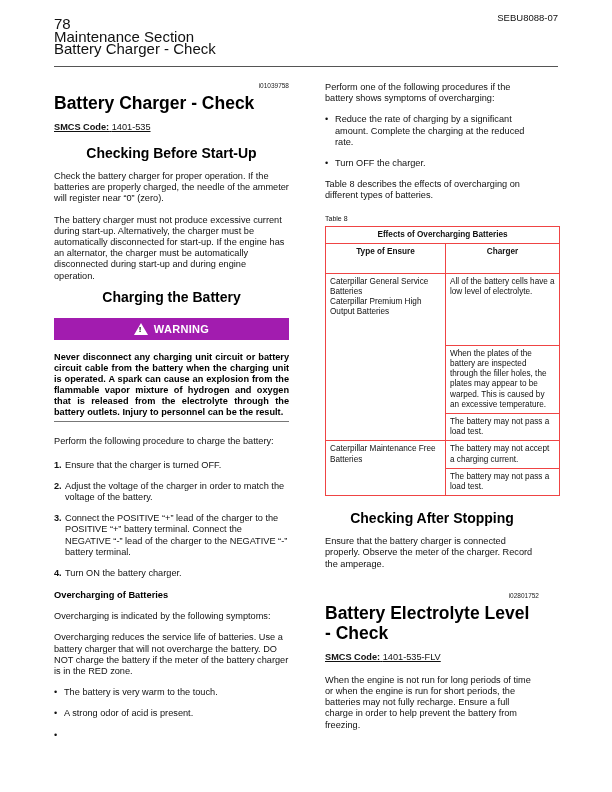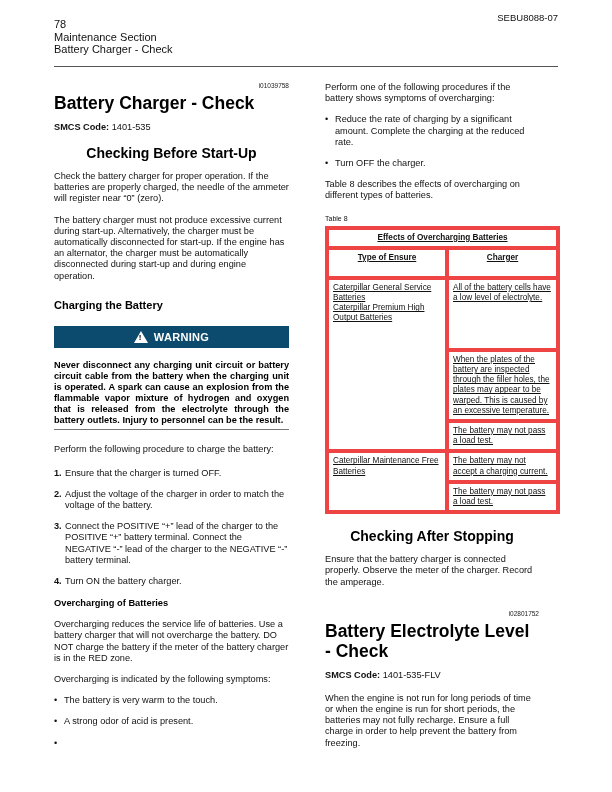--- a/index.html
+++ b/index.html
@@ -1,53 +1,53 @@
 <!DOCTYPE html>
 <html><head>
   <meta charset="utf-8">
   <style>
     * { margin: 0; padding: 0; box-sizing: border-box; }
     html, body { width: 612px; height: 792px; background: #ffffff; overflow: hidden; }
     body { position: relative; font-family: "Liberation Sans", sans-serif; color: #111; }
 
-    .hdr-left { position: absolute; left: 54px; top: 18px; font-size: 11px; line-height: 12.5px; }
+    .hdr-left { position: absolute; left: 54px; top: 18px; font-size: 15px; line-height: 12.5px; }
     .hdr-right { position: absolute; right: 54px; top: 12px; font-size: 9.5px; line-height: 12.5px; }
     .hdr-rule { position: absolute; left: 54px; width: 504px; top: 66px; height: 0; border-top: 1px solid #555; }
 
     .col { position: absolute; top: 82px; width: 235px; }
     .col-left { left: 54px; }
     .col-right { left: 325px; width: 214px; }
 
     .ref-id { text-align: right; font-size: 6.5px; color: #222; line-height: 8px; }
     h1.title { font-size: 17.5px; font-weight: bold; line-height: 20px; margin-top: 3px; color: #000; }
-    .smcs { font-size: 9.2px; margin-top: 8px; line-height: 12px; }
+    .smcs { font-size: 9.2px; margin-top: 8px; line-height: 12px; text-decoration: underline; }
     .smcs b { font-weight: bold; }
     h2.sub { font-size: 14px; font-weight: bold; line-height: 17px; margin-top: 12px; color: #000; text-align: center; }
-    h3.sub3 { font-size: 11px; font-weight: bold; line-height: 14px; margin-top: 16px; color: #000; }
+    h3.sub3 { font-size: 14px; font-weight: bold; line-height: 14px; margin-top: 8px; color: #000; text-align: center; }
     h4.sub4 { font-size: 9.3px; font-weight: bold; line-height: 12px; color: #000; }
     p.body { font-size: 9.2px; line-height: 11.2px; margin-top: 10px; color: #111; }
 
     .warning { margin-top: 14px; }
-    .warning-bar { background: #0c4a6e; color: #fff; height: 22px; display: flex; align-items: center; justify-content: center; font-size: 11px; font-weight: bold; letter-spacing: 0.3px; }
+    .warning-bar { background: #a21caf; color: #fff; height: 22px; display: flex; align-items: center; justify-content: center; font-size: 11px; font-weight: bold; letter-spacing: 0.3px; }
     .warning-bar .tri { display: inline-block; width: 0; height: 0; border-left: 7px solid transparent; border-right: 7px solid transparent; border-bottom: 12px solid #fff; position: relative; margin-right: 6px; }
     .warning-bar .tri::after { content: "!"; position: absolute; left: -2px; top: 2px; color: #000; font-size: 8px; font-weight: bold; line-height: 9px; }
     .warning-text { font-size: 9.2px; font-weight: bold; line-height: 11.1px; margin-top: 12px; text-align: justify; padding-bottom: 3px; border-bottom: 1px solid #777; color: #000; }
 
     ol.steps { list-style: none; margin-top: 12px; }
     ol.steps li { font-size: 9.2px; line-height: 11.2px; margin-bottom: 10px; display: flex; }
     ol.steps li .num { width: 10px; font-weight: bold; flex: none; }
     ol.steps li .txt { padding-left: 1px; }
 
     ul.bullets { list-style: none; margin-top: 10px; }
     ul.bullets li { font-size: 9.2px; line-height: 11.2px; margin-bottom: 10px; display: flex; }
     ul.bullets li .dot { width: 10px; flex: none; }
 
     .table-caption { font-size: 7px; margin-top: 12px; line-height: 9px; }
     table.t8 { border-collapse: collapse; width: 235px; margin-top: 3px; font-size: 8.2px; line-height: 10.2px; }
-    table.t8 td, table.t8 th { border: 4px solid #ef4444; vertical-align: top; padding: 3px 4px; text-align: left; font-weight: normal; text-decoration: underline; }
+    table.t8 td, table.t8 th { border: 1px solid #ef4444; vertical-align: top; padding: 3px 4px; text-align: left; font-weight: normal; }
     table.t8 th { text-align: center; font-weight: bold; }
     table.t8 .caption-row th { height: 17px; }
     table.t8 .head-row th { height: 30px; }
     table.t8 .c1 { width: 120px; }
   </style>
 </head>
 <body>
 
 <div class="hdr-left">
   <div>78</div>
@@ -94,22 +94,22 @@
         <span class="num">3.</span>
         <span class="txt">Connect the POSITIVE “+” lead of the charger to the POSITIVE “+” battery terminal. Connect the NEGATIVE “-” lead of the charger to the NEGATIVE “-” battery terminal.</span>
       </li>
     <li>
         <span class="num">4.</span>
         <span class="txt">Turn ON the battery charger.</span>
       </li>
   </ol>
 
   <h4 class="sub4" style="margin-top:2px">Overcharging of Batteries</h4>
+  <p class="body">Overcharging is indicated by the following symptoms:</p>
   <p class="body">Overcharging reduces the service life of batteries. Use a battery charger that will not overcharge the battery. DO NOT charge the battery if the meter of the battery charger is in the RED zone.</p>
-  <p class="body">Overcharging is indicated by the following symptoms:</p>
 
   <ul class="bullets">
     <li>
         <span class="dot">•</span>
         <span>The battery is very warm to the touch.</span>
       </li>
     <li>
         <span class="dot">•</span>
         <span>A strong odor of acid is present.</span>
       </li>

